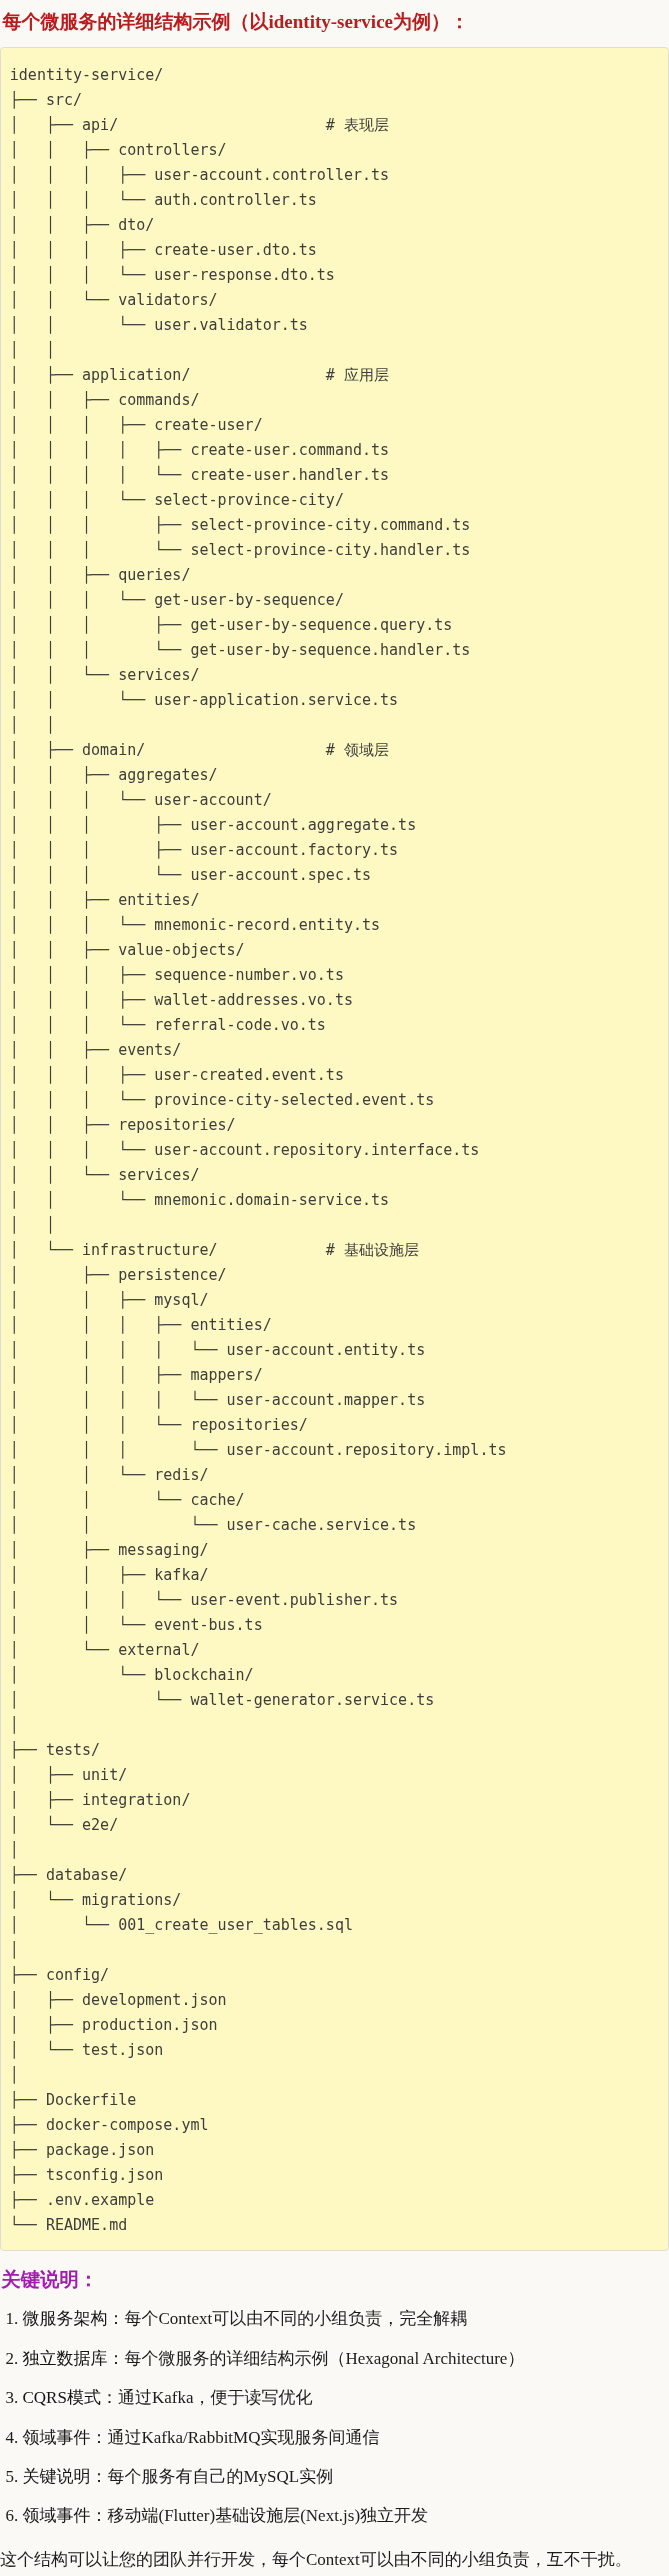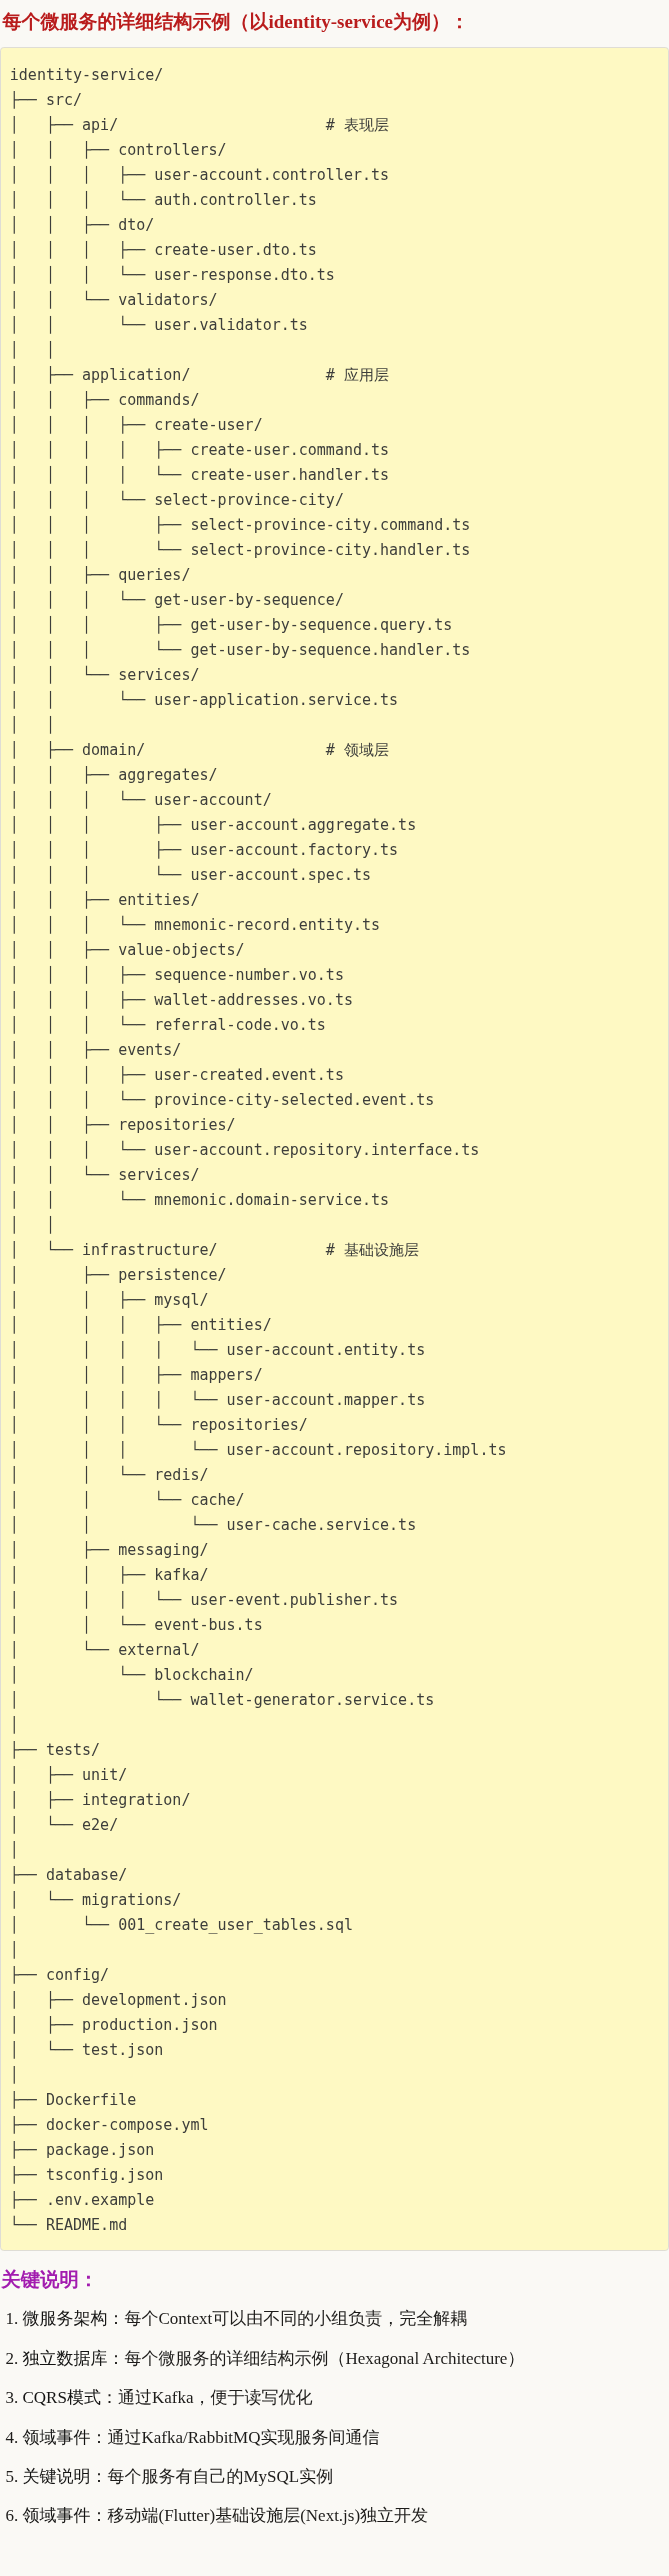--- a/index.html
+++ b/index.html
@@ -168,14 +168,15 @@
 <div class="notes">
   <h2 class="notes-heading">关键说明：</h2>
   <ol class="notes-list">
     <li><span class="note-label">微服务架构</span><span>：</span><span>每个Context可以由不同的小组负责，完全解耦</span></li>
     <li><span class="note-label">独立数据库</span><span>：</span><span>每个微服务的详细结构示例（Hexagonal Architecture）</span></li>
     <li><span class="note-label">CQRS模式</span><span>：</span><span>通过Kafka，便于读写优化</span></li>
     <li><span class="note-label">领域事件</span><span>：</span><span>通过Kafka/RabbitMQ实现服务间通信</span></li>
     <li><span class="note-label">关键说明</span><span>：</span><span>每个服务有自己的MySQL实例</span></li>
     <li><span class="note-label">领域事件</span><span>：</span><span>移动端(Flutter)基础设施层(Next.js)独立开发</span></li>
   </ol>
+  <p class="closing-note">这个结构可以让您的团队并行开发，每个Context可以由不同的小组负责，互不干扰。</p>
 </div>
 
 
 </body></html>

